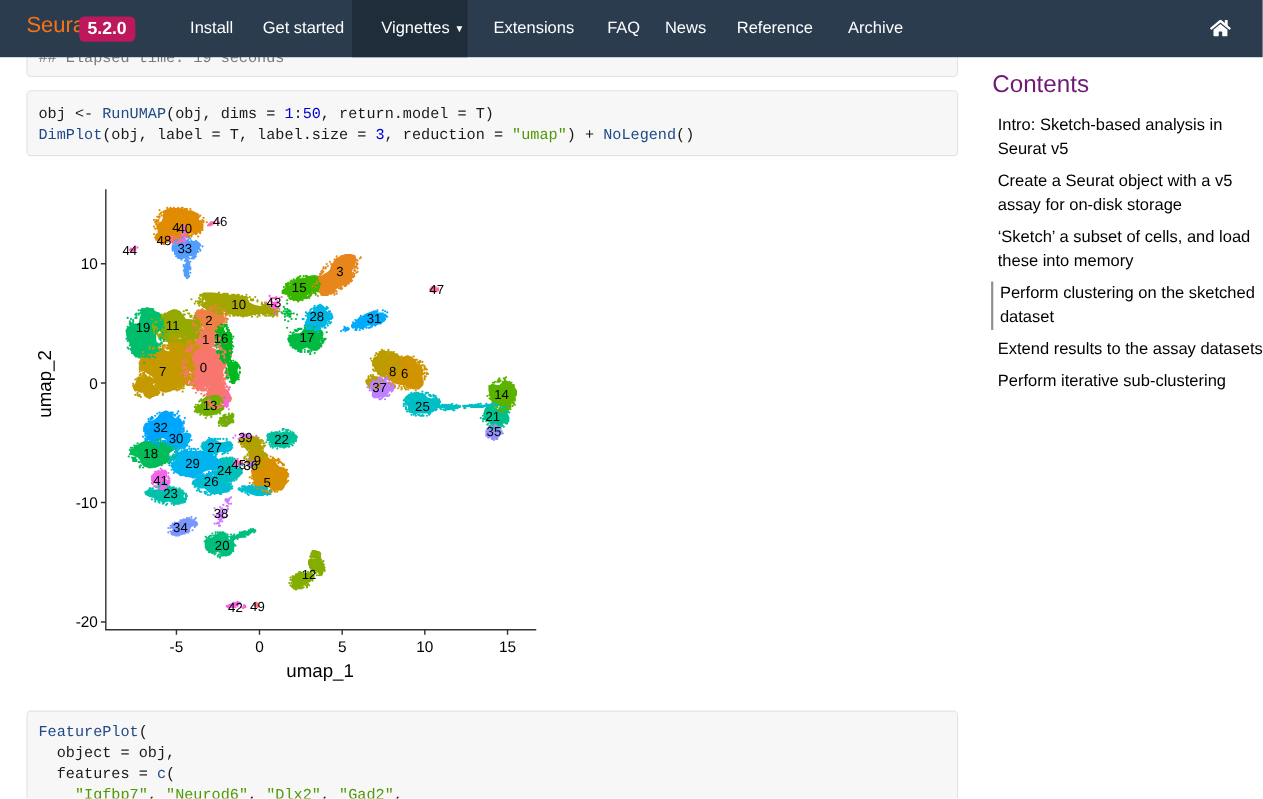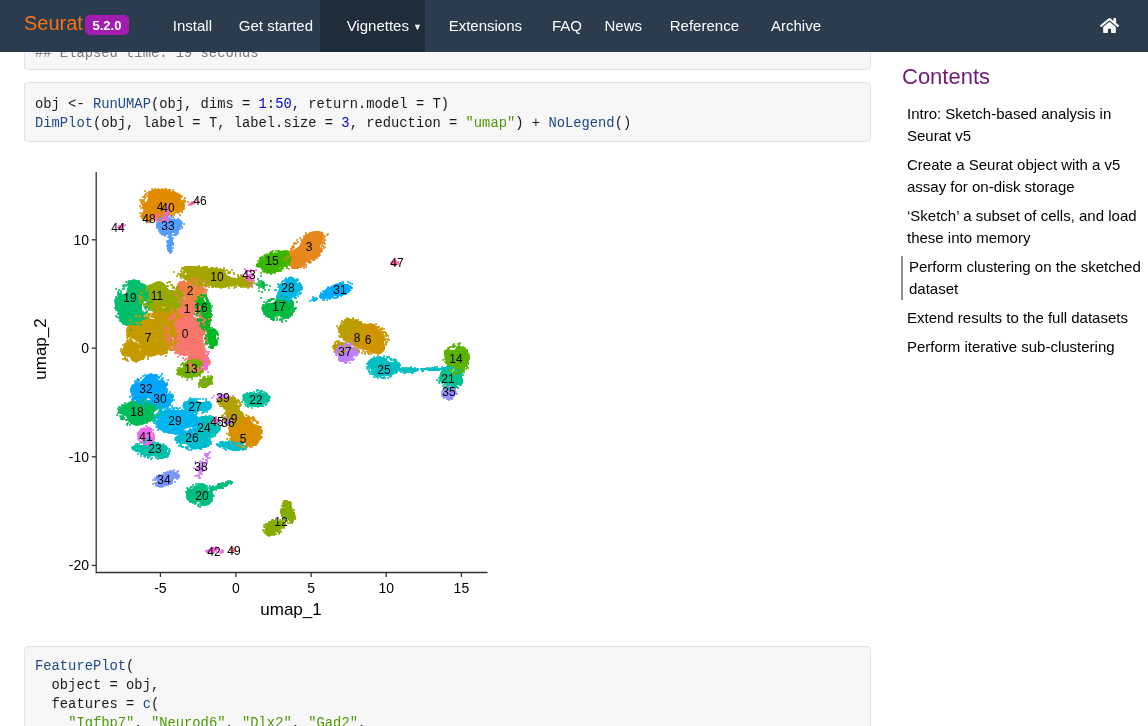--- a/index.html
+++ b/index.html
@@ -1,21 +1,21 @@
 <!DOCTYPE html>
 <html><head>
 <meta charset="utf-8">
 <style>
 *{margin:0;padding:0;box-sizing:border-box}
 html,body{width:1148px;height:726px;overflow:hidden;background:#fff;font-family:"Liberation Sans",sans-serif}
 #page{position:relative;width:1148px;height:726px}
 
 #nav{position:absolute;left:0;top:0;width:1148px;height:52px;background:#2b3c4f;z-index:50}
 #brand{position:absolute;left:24px;top:12px;color:#f97316;font-size:20px;font-weight:normal}
-#badge{position:absolute;left:85px;top:15px;background:#a21caf;color:#fff;font-size:13px;font-weight:bold;padding:2.5px 7.5px;border-radius:5px}
+#badge{position:absolute;left:72px;top:15px;background:#be185d;color:#fff;font-size:16px;font-weight:bold;padding:2.5px 7.5px;border-radius:5px}
 .navitem{position:absolute;top:0;height:52px;line-height:52px;color:#fdfefe;font-size:15px;text-align:right}
 #nv-active{position:absolute;left:320px;top:0;width:105px;height:52px;background:#1f2c3a}
 #homeico{position:absolute;left:1100px;top:17px}
 
 .codeblock{position:absolute;left:24px;width:847px;background:#f7f7f7;border:1px solid #e3e3e3;border-radius:4px;font-family:"Liberation Mono",monospace;font-size:13.8px;line-height:19px;color:#1a1a1a;padding:12px 0 10px 10px;white-space:pre;overflow:hidden}
 .fu{color:#204a87}.dv{color:#0000cf}.st{color:#4e9a06}.co{color:#7b7b7b}
 #cb1{top:22px;height:48px;padding-top:21px}
 #cb2{top:82px;height:60px}
 #cb3{top:646px;height:100px;padding-top:10px}
 
@@ -204,21 +204,21 @@
 <span class="fu">DimPlot</span>(obj, label = T, label.size = <span class="dv">3</span>, reduction = <span class="st">"umap"</span>) + <span class="fu">NoLegend</span>()</div>
   <div class="codeblock" id="cb3"><span class="fu">FeaturePlot</span>(
   object = obj,
   features = <span class="fu">c</span>(
     <span class="st">"Igfbp7"</span>, <span class="st">"Neurod6"</span>, <span class="st">"Dlx2"</span>, <span class="st">"Gad2"</span>,</div>
   <div id="contents-h">Contents</div>
   <div class="toc" style="top:103px">Intro: Sketch-based analysis in<br>Seurat v5</div>
   <div class="toc" style="top:154px">Create a Seurat object with a v5<br>assay for on-disk storage</div>
   <div class="toc" style="top:205px">‘Sketch’ a subset of cells, and load<br>these into memory</div>
   <div class="toc" id="toc4" style="top:256px">Perform clustering on the sketched<br>dataset</div>
-  <div class="toc" style="top:307px">Extend results to the full datasets</div>
+  <div class="toc" style="top:307px">Extend results to the assay datasets</div>
   <div class="toc" style="top:336px">Perform iterative sub-clustering</div>
   <div id="nav">
     <div id="nv-active"></div>
     <div id="brand">Seurat</div>
     <div id="badge">5.2.0</div>
     <div class="navitem" style="left:148px;width:64px">Install</div>
     <div class="navitem" style="left:222px;width:91px">Get started</div>
     <div class="navitem" style="left:323px;width:99px">Vignettes <span style="font-size:9px;position:relative;top:-1.5px">▼</span></div>
     <div class="navitem" style="left:432px;width:90px">Extensions</div>
     <div class="navitem" style="left:538px;width:44px">FAQ</div>

